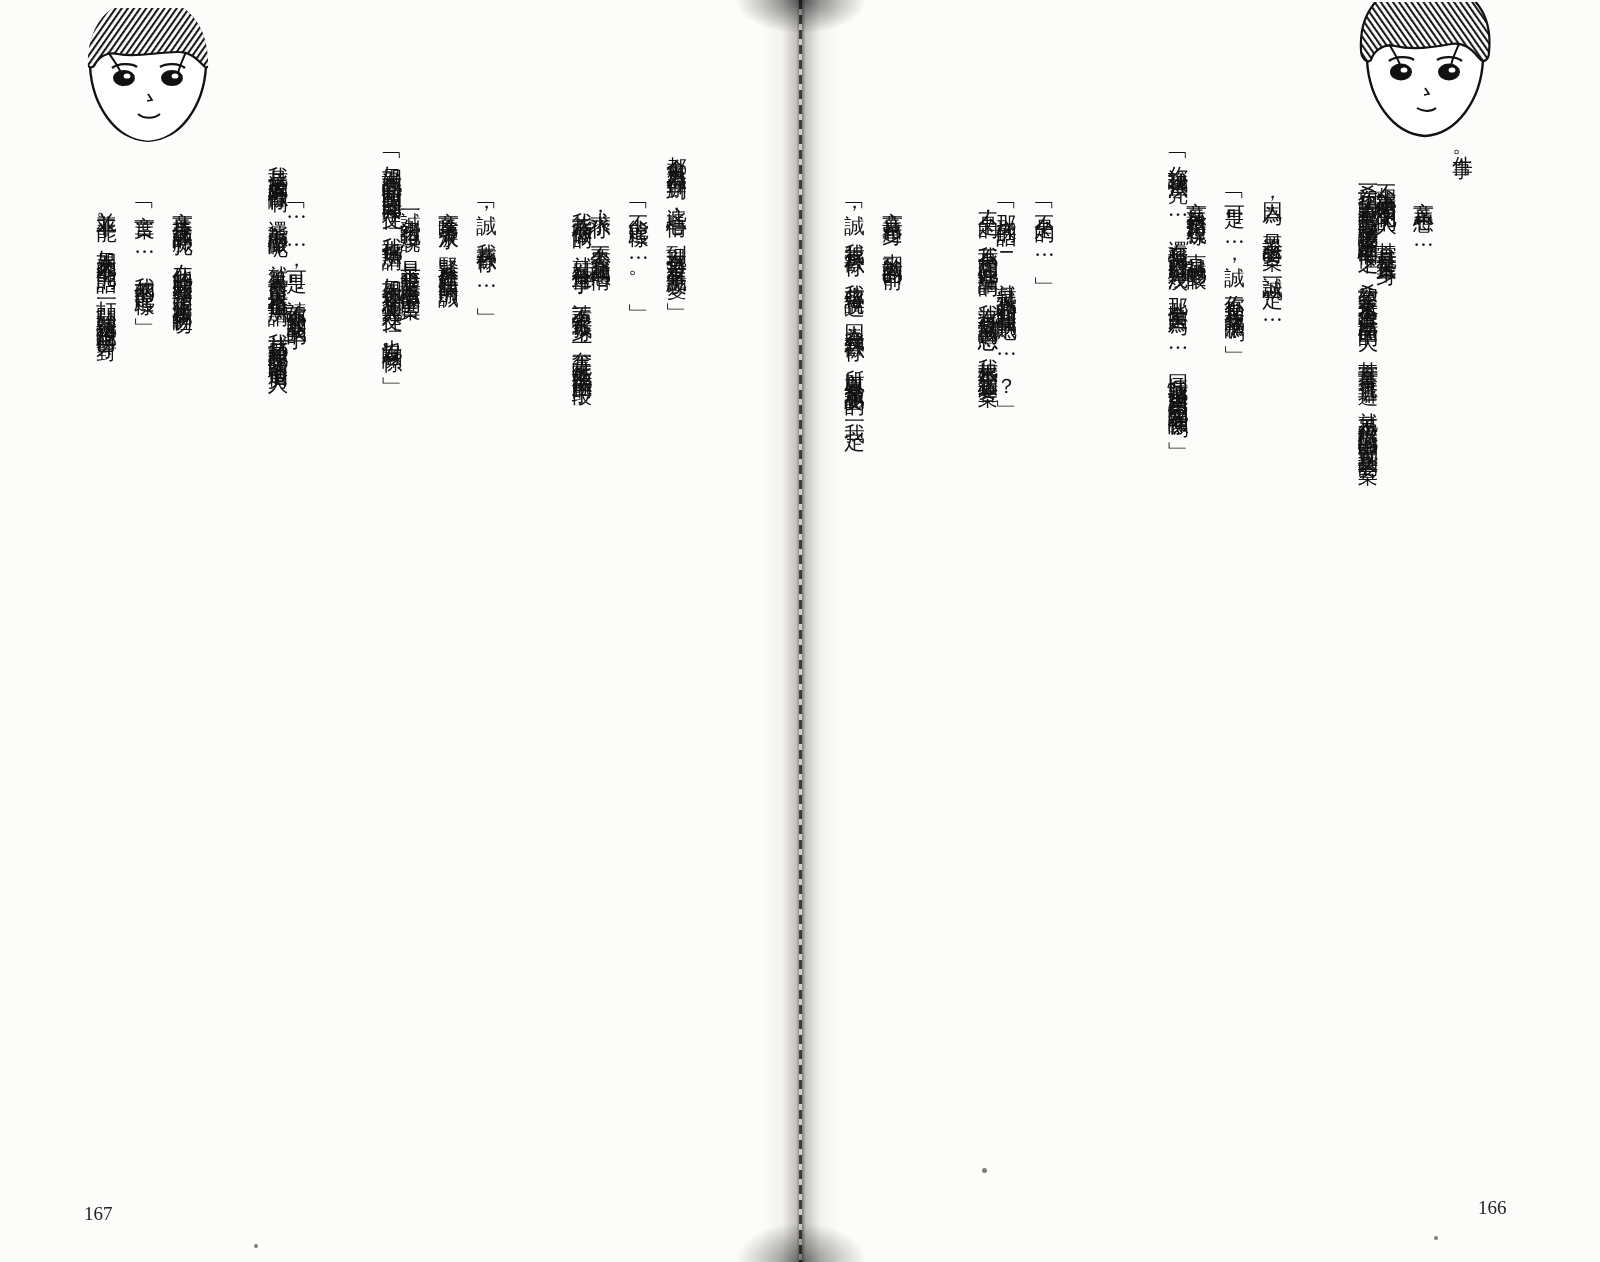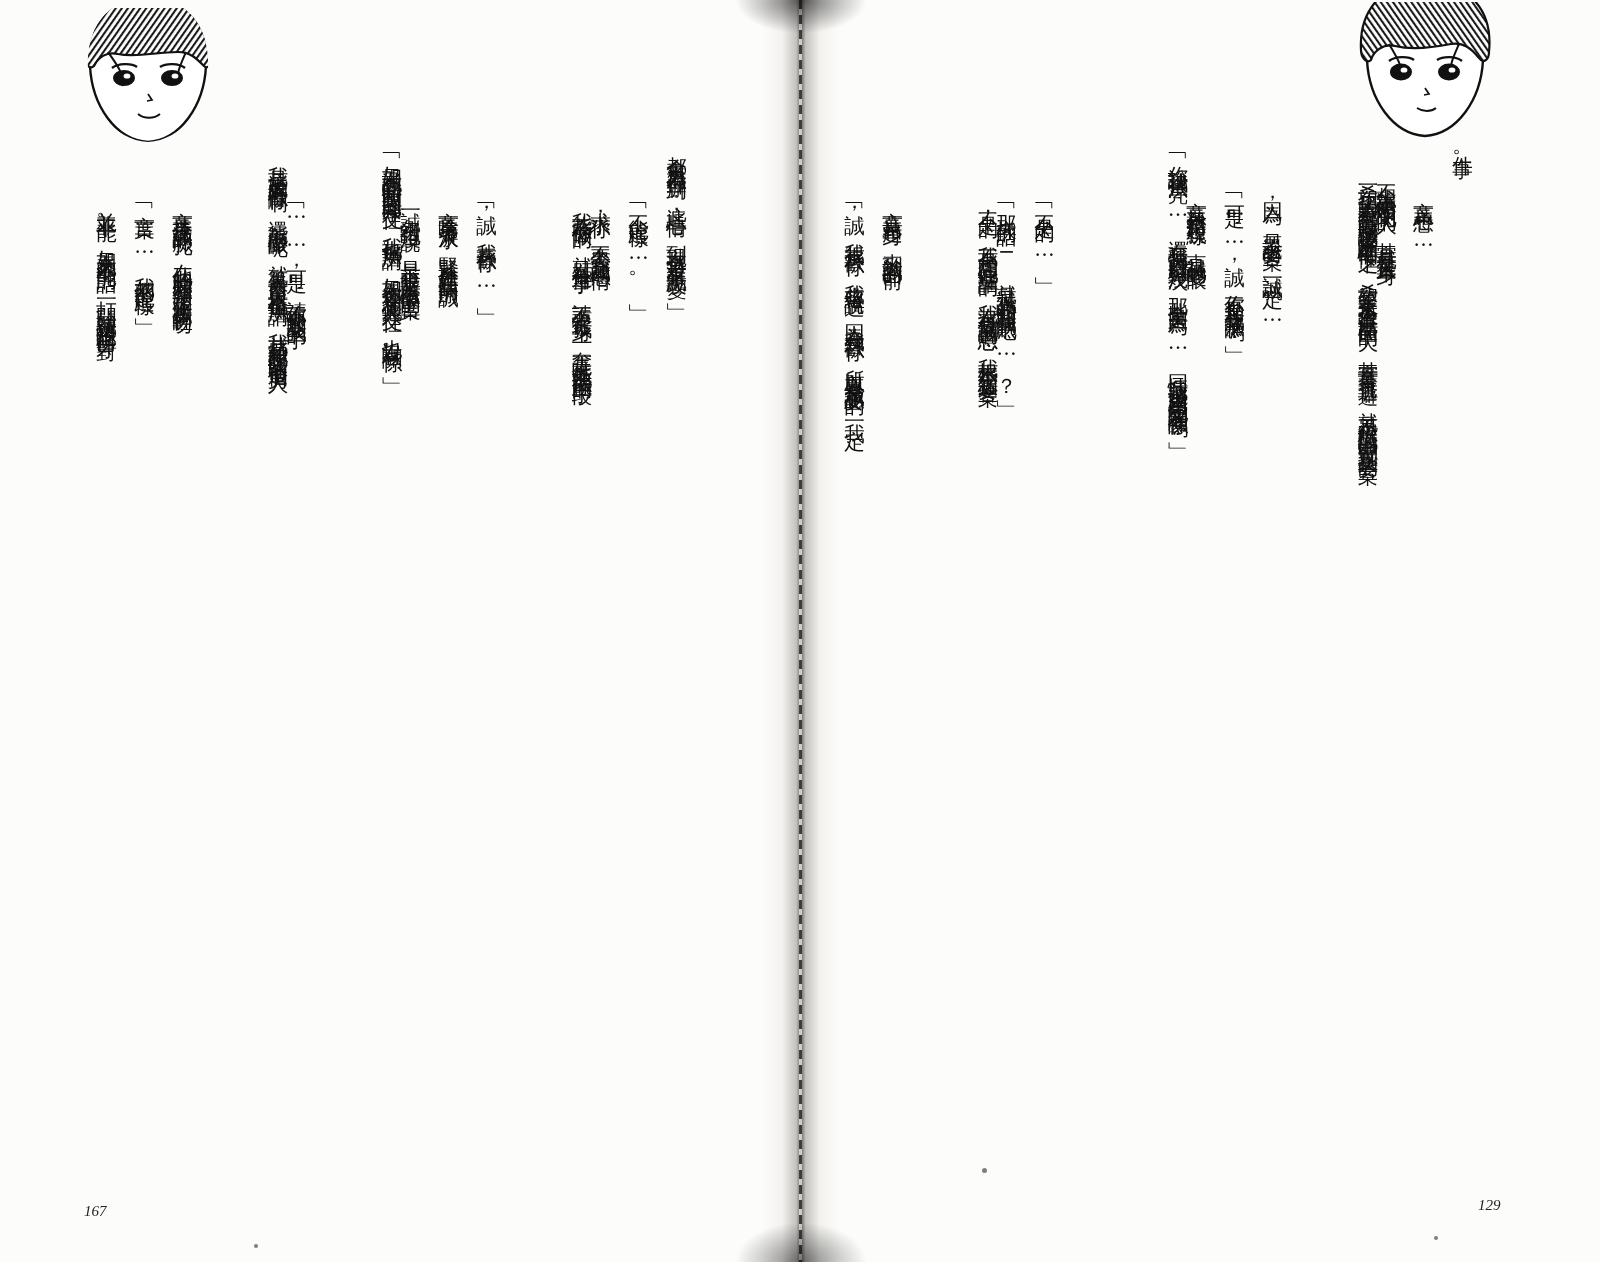--- a/index.html
+++ b/index.html
@@ -89,22 +89,21 @@
     letter-spacing: 3.4px;
     color: #111;
     white-space: pre;
     font-family: "DejaVu Serif", "Liberation Serif", serif;
   }
 
   
   .folio {
     position: absolute;
     font-family: "Liberation Serif", "DejaVu Serif", serif;
-    font-style: italic;
-    font-size: 15px;
+    font-size: 19px;
     color: #222;
   }
   .folio-left  { left: 84px;  top: 1203px; }
   .folio-right { left: 1478px; top: 1197px; }
 
   
   .speck {
     position: absolute;
     background: #3a3a3a;
     border-radius: 50%;
@@ -206,19 +205,19 @@
         <ellipse cx="97" cy="68" rx="3.4" ry="2.6" fill="#fff"></ellipse>
         <path d="M34,59 C40,54 54,54 59,58" fill="none" stroke="#111" stroke-width="2.4"></path>
         <path d="M82,58 C88,54 101,54 107,59" fill="none" stroke="#111" stroke-width="2.4"></path>
         <path d="M70,86 l4,6 l-5,1" fill="none" stroke="#111" stroke-width="1.7"></path>
         <path d="M62,106 C68,110 76,110 81,106" fill="none" stroke="#111" stroke-width="2"></path>
       </g>
     </svg>
   </div>
 
   <div class="folio folio-left">167</div>
-  <div class="folio folio-right">129</div>
+  <div class="folio folio-right">166</div>
 
   <div class="speck" style="left:982px; top:1168px; width:5px; height:5px;"></div>
   <div class="speck" style="left:1434px; top:1236px; width:4px; height:4px;"></div>
   <div class="speck" style="left:254px; top:1244px; width:4px; height:4px;"></div>
 
 </div>
 
 </body></html>

